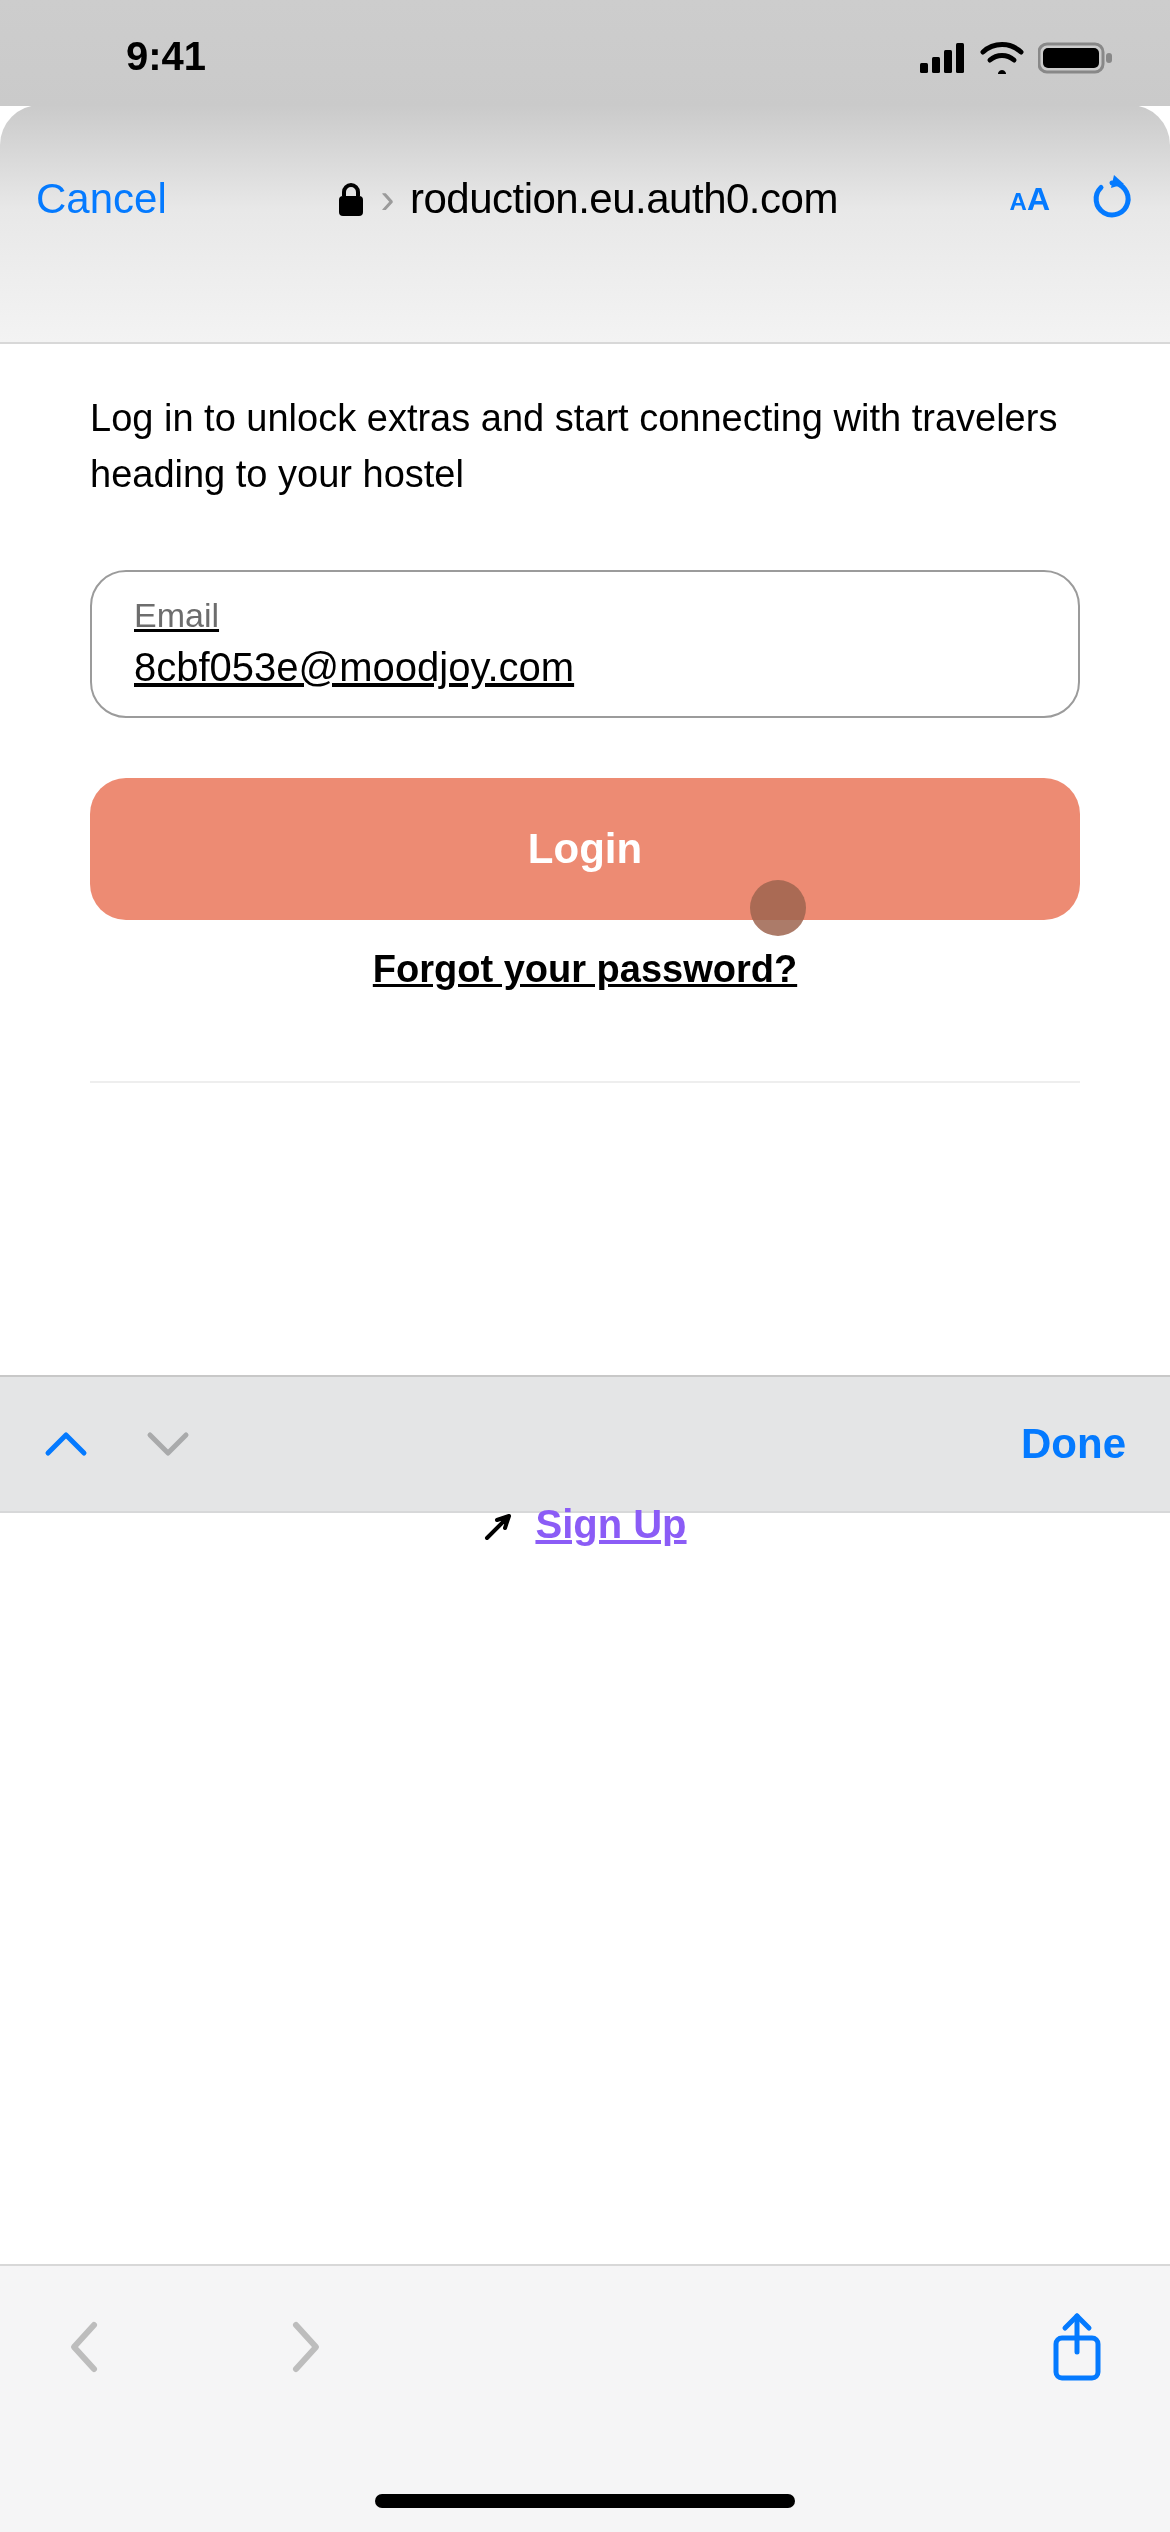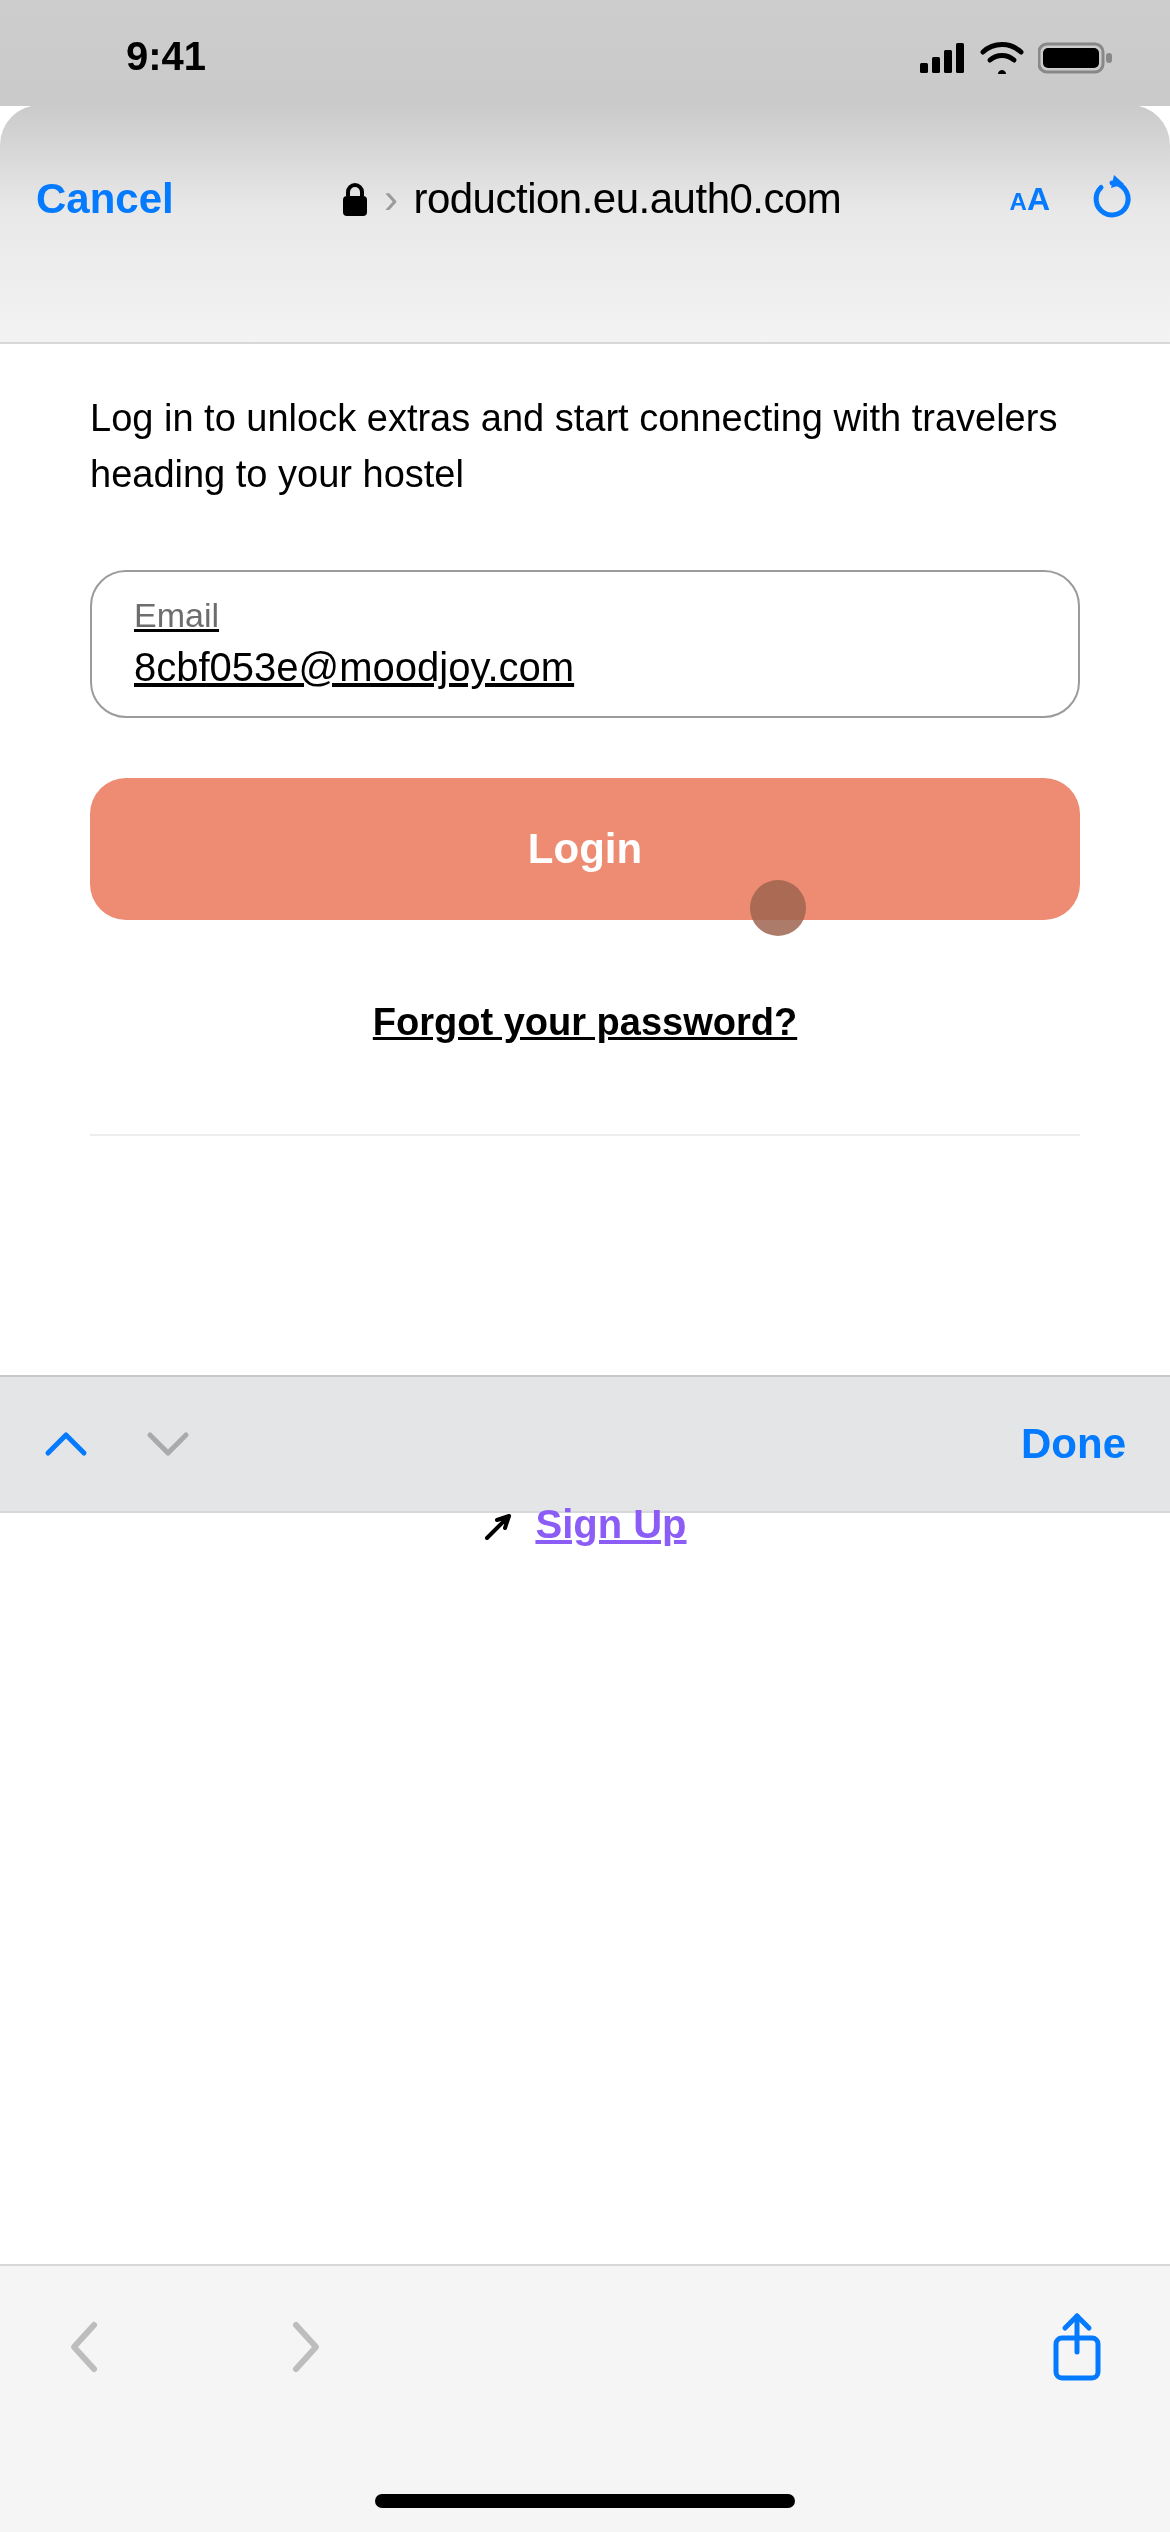--- a/index.html
+++ b/index.html
@@ -53,21 +53,21 @@
       padding-top: 70px;
       padding-left: 36px;
       padding-right: 36px;
       display: flex;
       align-items: center;
       justify-content: space-between;
     }
     .cancel-btn {
       font-size: 42px;
       color: #047aff;
-      font-weight: 700;
+      font-weight: 400;
       text-align: right;
     }
     .url-bar {
       display: flex;
       align-items: center;
       gap: 16px;
     }
     .url-text {
       font-size: 42px;
       font-weight: 500;
@@ -143,21 +143,21 @@
       width: 56px;
       height: 56px;
       border-radius: 50%;
       background: #9d644f;
       right: 274px;
       bottom: -16px;
       opacity: 0.85;
     }
     .forgot-link {
       text-align: center;
-      margin-top: 81px;
+      margin-top: 28px;
       font-size: 38px;
       font-weight: 700;
       color: #000;
       text-decoration: underline;
     }
     .hr {
       height: 2px;
       background: #eeeeee;
       margin-top: 90px;
     }

